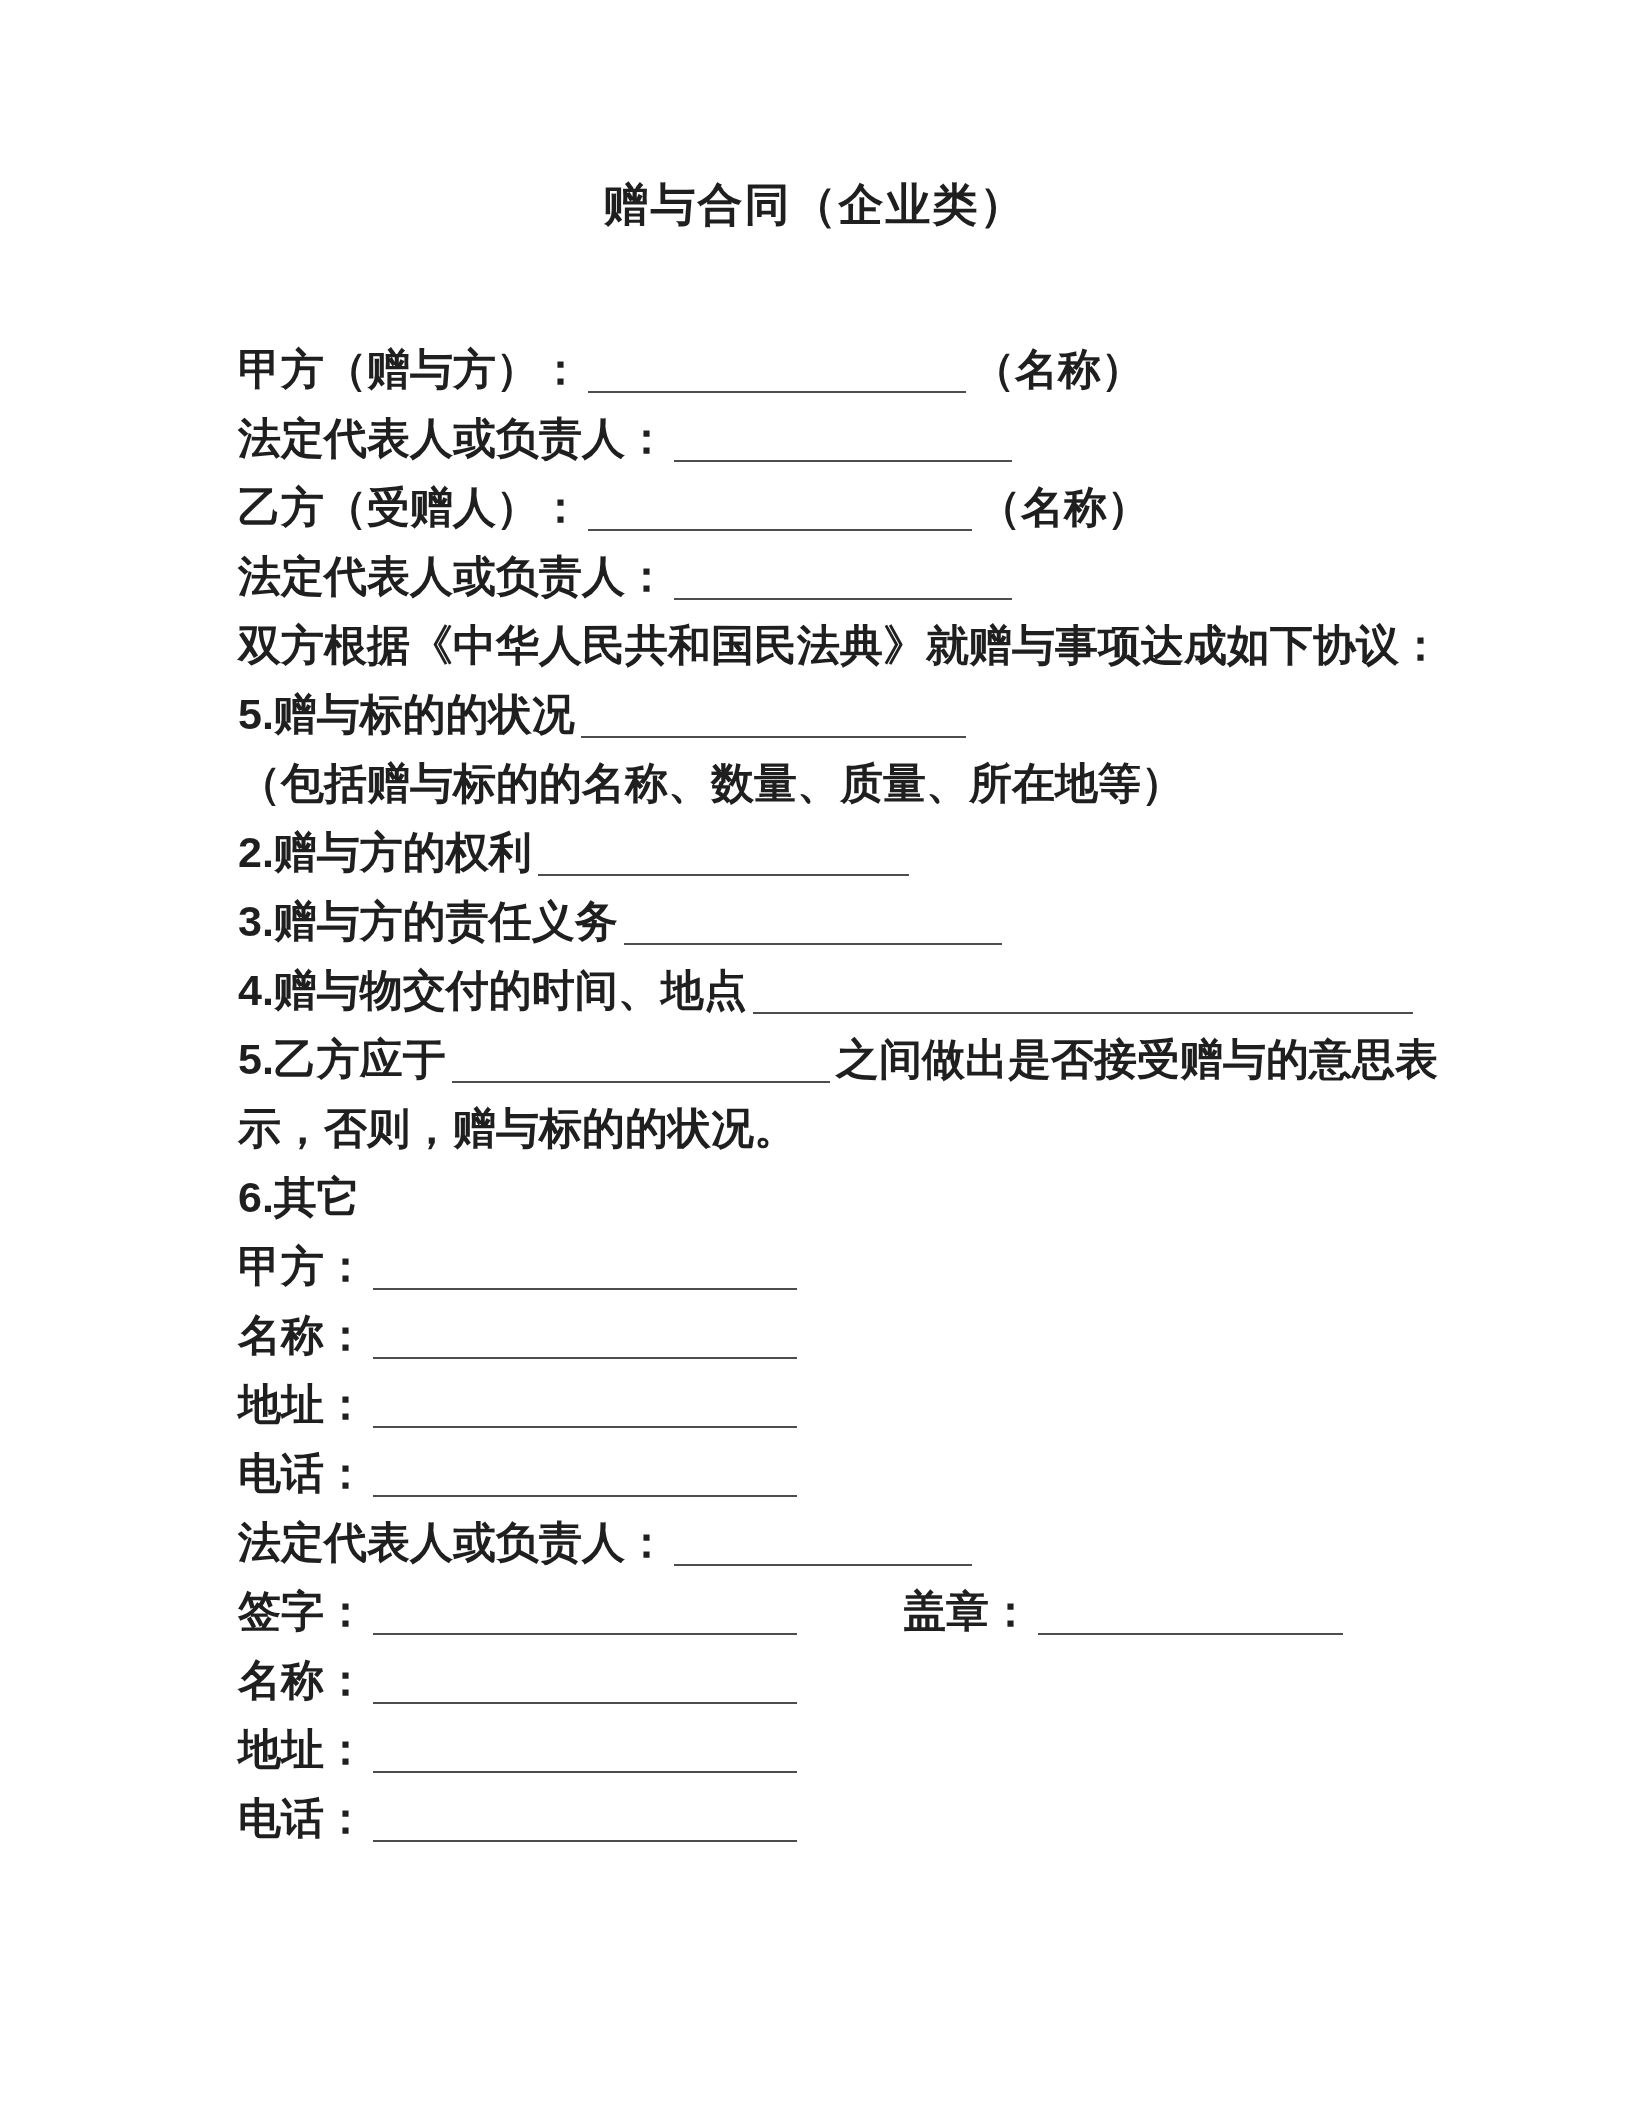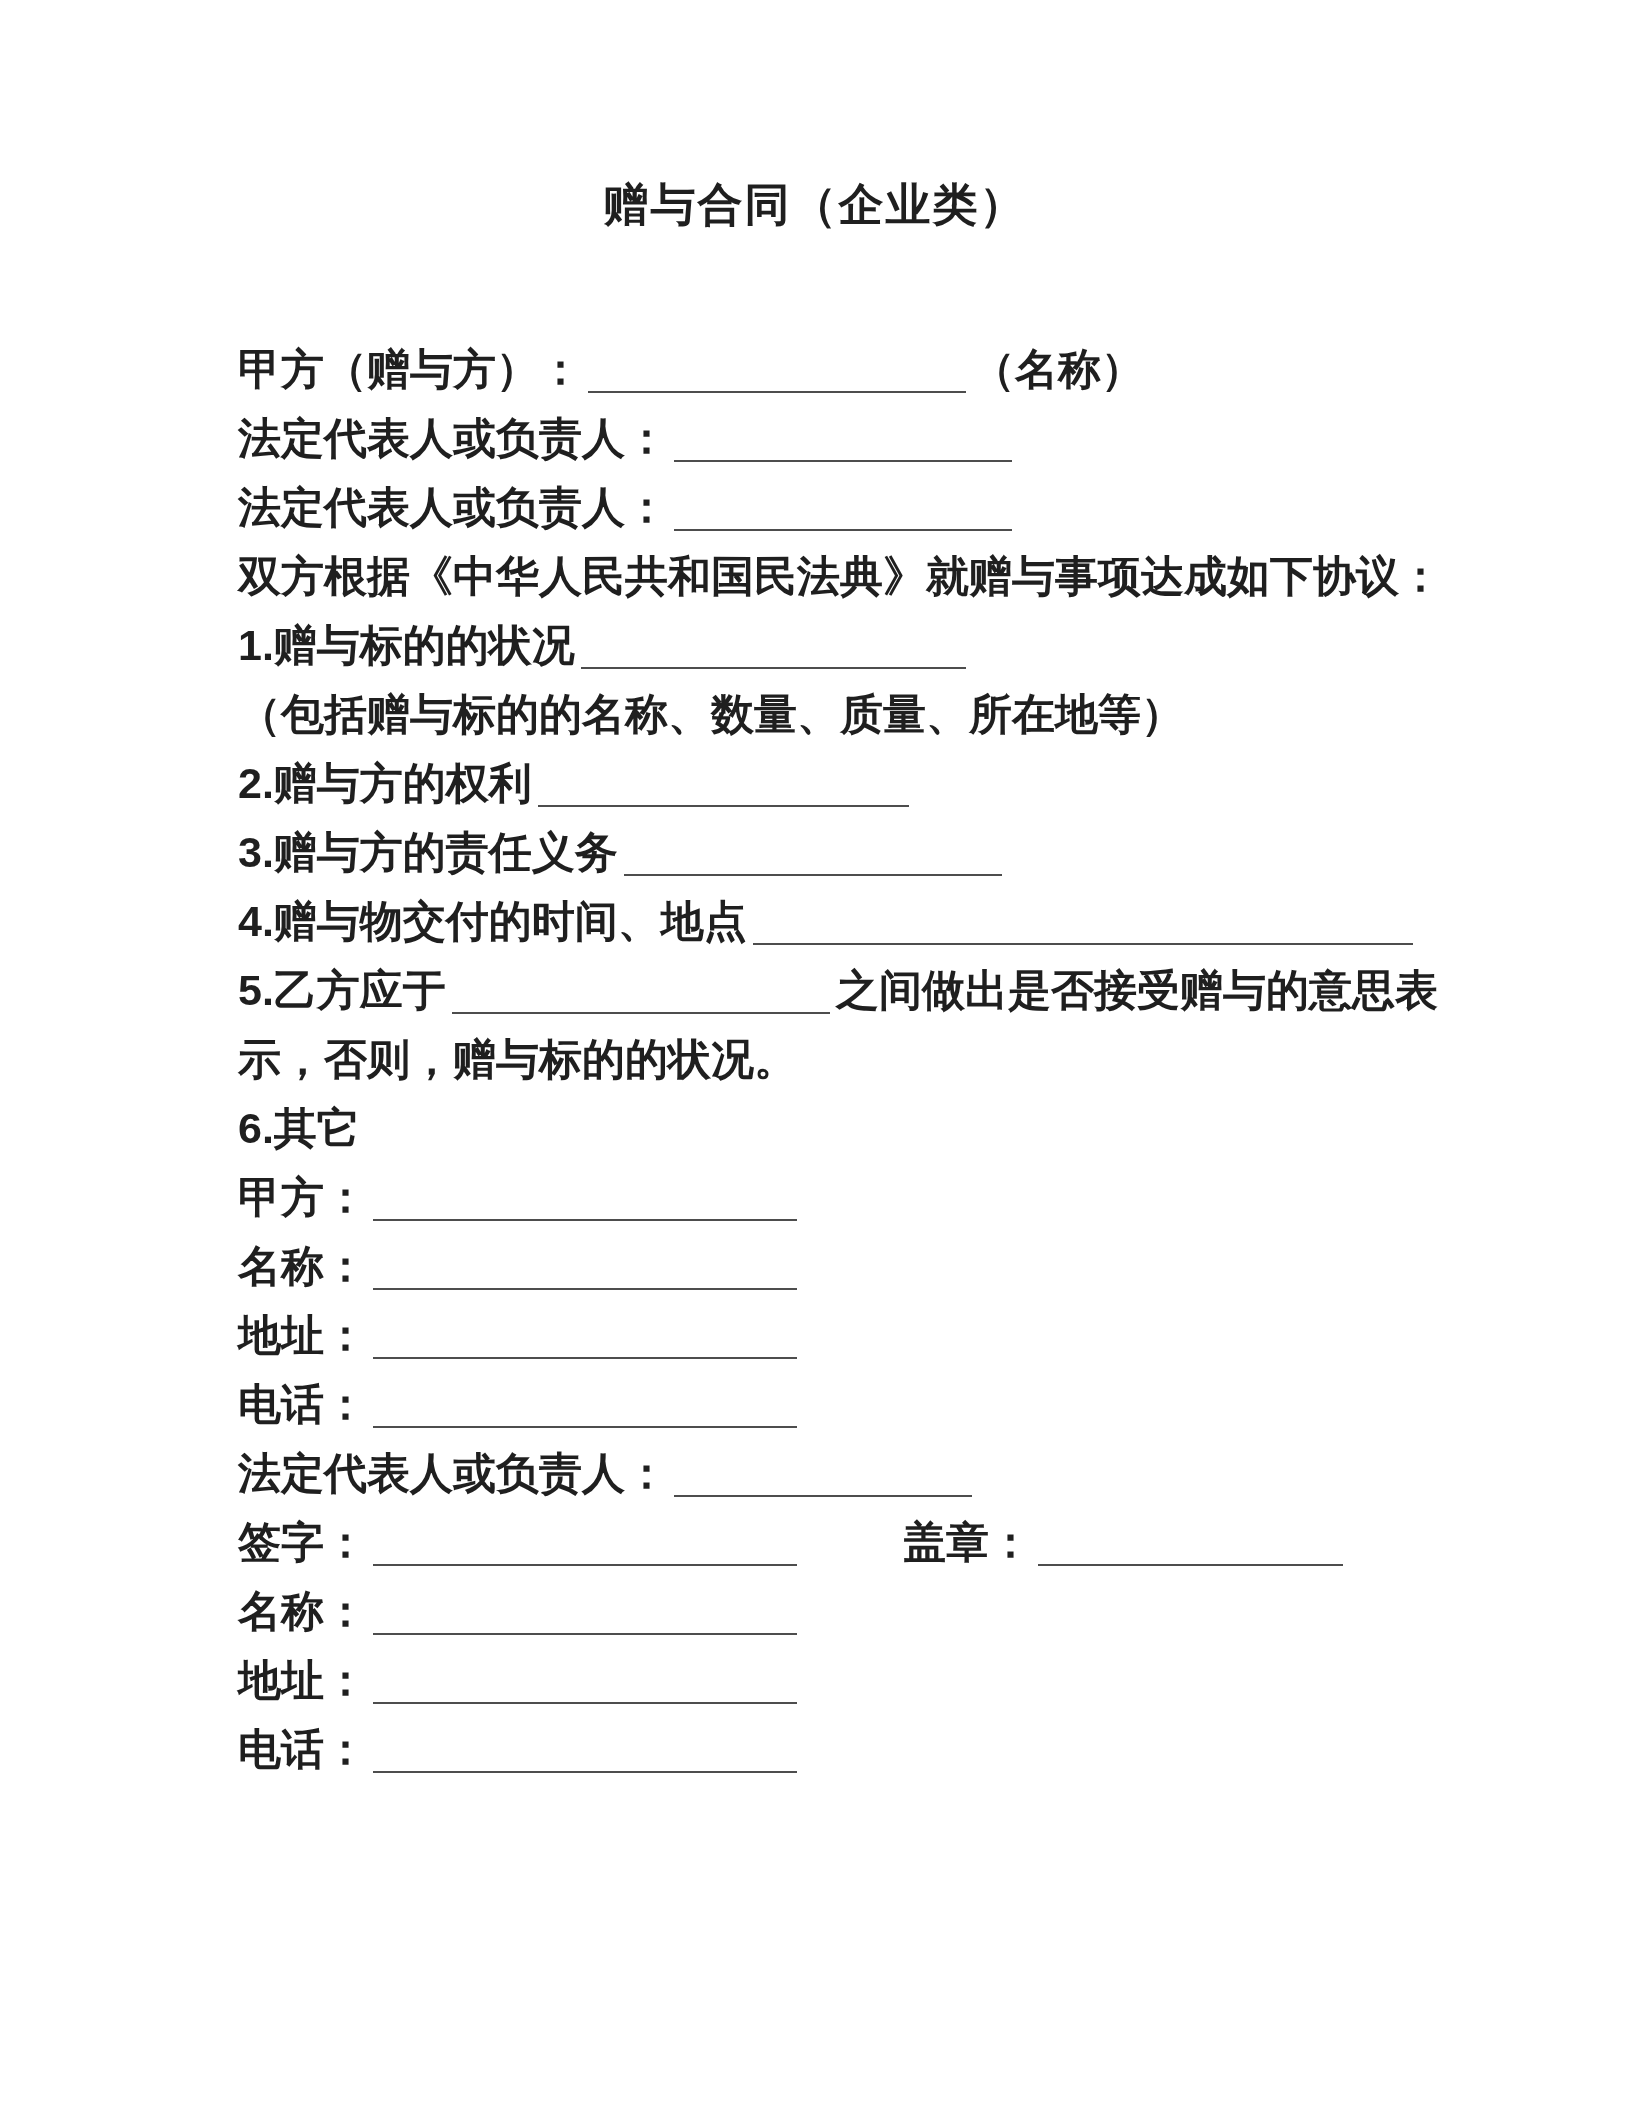--- a/index.html
+++ b/index.html
@@ -57,23 +57,24 @@
 </style>
 </head>
 <body>
 
 <div class="page">
   <h1 class="doc-title">赠与合同（企业类）</h1>
 
   <div class="doc-lines">
       <div class="doc-line"><span class="seg-text">甲方（赠与方）：</span><span class="blank" style="width: 378px;"></span><span class="seg-text">（名称）</span></div>
       <div class="doc-line"><span class="seg-text">法定代表人或负责人：</span><span class="blank" style="width: 338px;"></span></div>
+      <div class="doc-line"><span class="seg-text">乙方（受赠人）：</span><span class="blank" style="width: 384px;"></span><span class="seg-text">（名称）</span></div>
       <div class="doc-line"><span class="seg-text">法定代表人或负责人：</span><span class="blank" style="width: 338px;"></span></div>
       <div class="doc-line"><span class="seg-text">双方根据《中华人民共和国民法典》就赠与事项达成如下协议：</span></div>
-      <div class="doc-line"><span class="seg-text">1.赠与标的的状况</span><span class="blank" style="width: 385px;"></span></div>
+      <div class="doc-line"><span class="seg-text">5.赠与标的的状况</span><span class="blank" style="width: 385px;"></span></div>
       <div class="doc-line"><span class="seg-text">（包括赠与标的的名称、数量、质量、所在地等）</span></div>
       <div class="doc-line"><span class="seg-text">2.赠与方的权利</span><span class="blank" style="width: 371px;"></span></div>
       <div class="doc-line"><span class="seg-text">3.赠与方的责任义务</span><span class="blank" style="width: 378px;"></span></div>
       <div class="doc-line"><span class="seg-text">4.赠与物交付的时间、地点</span><span class="blank" style="width: 660px;"></span></div>
       <div class="doc-line"><span class="seg-text">5.乙方应于</span><span class="blank" style="width: 378px;"></span><span class="seg-text">之间做出是否接受赠与的意思表</span></div>
       <div class="doc-line"><span class="seg-text">示，否则，赠与标的的状况。</span></div>
       <div class="doc-line"><span class="seg-text">6.其它</span></div>
       <div class="doc-line"><span class="seg-text">甲方：</span><span class="blank" style="width: 424px;"></span></div>
       <div class="doc-line"><span class="seg-text">名称：</span><span class="blank" style="width: 424px;"></span></div>
       <div class="doc-line"><span class="seg-text">地址：</span><span class="blank" style="width: 424px;"></span></div>

